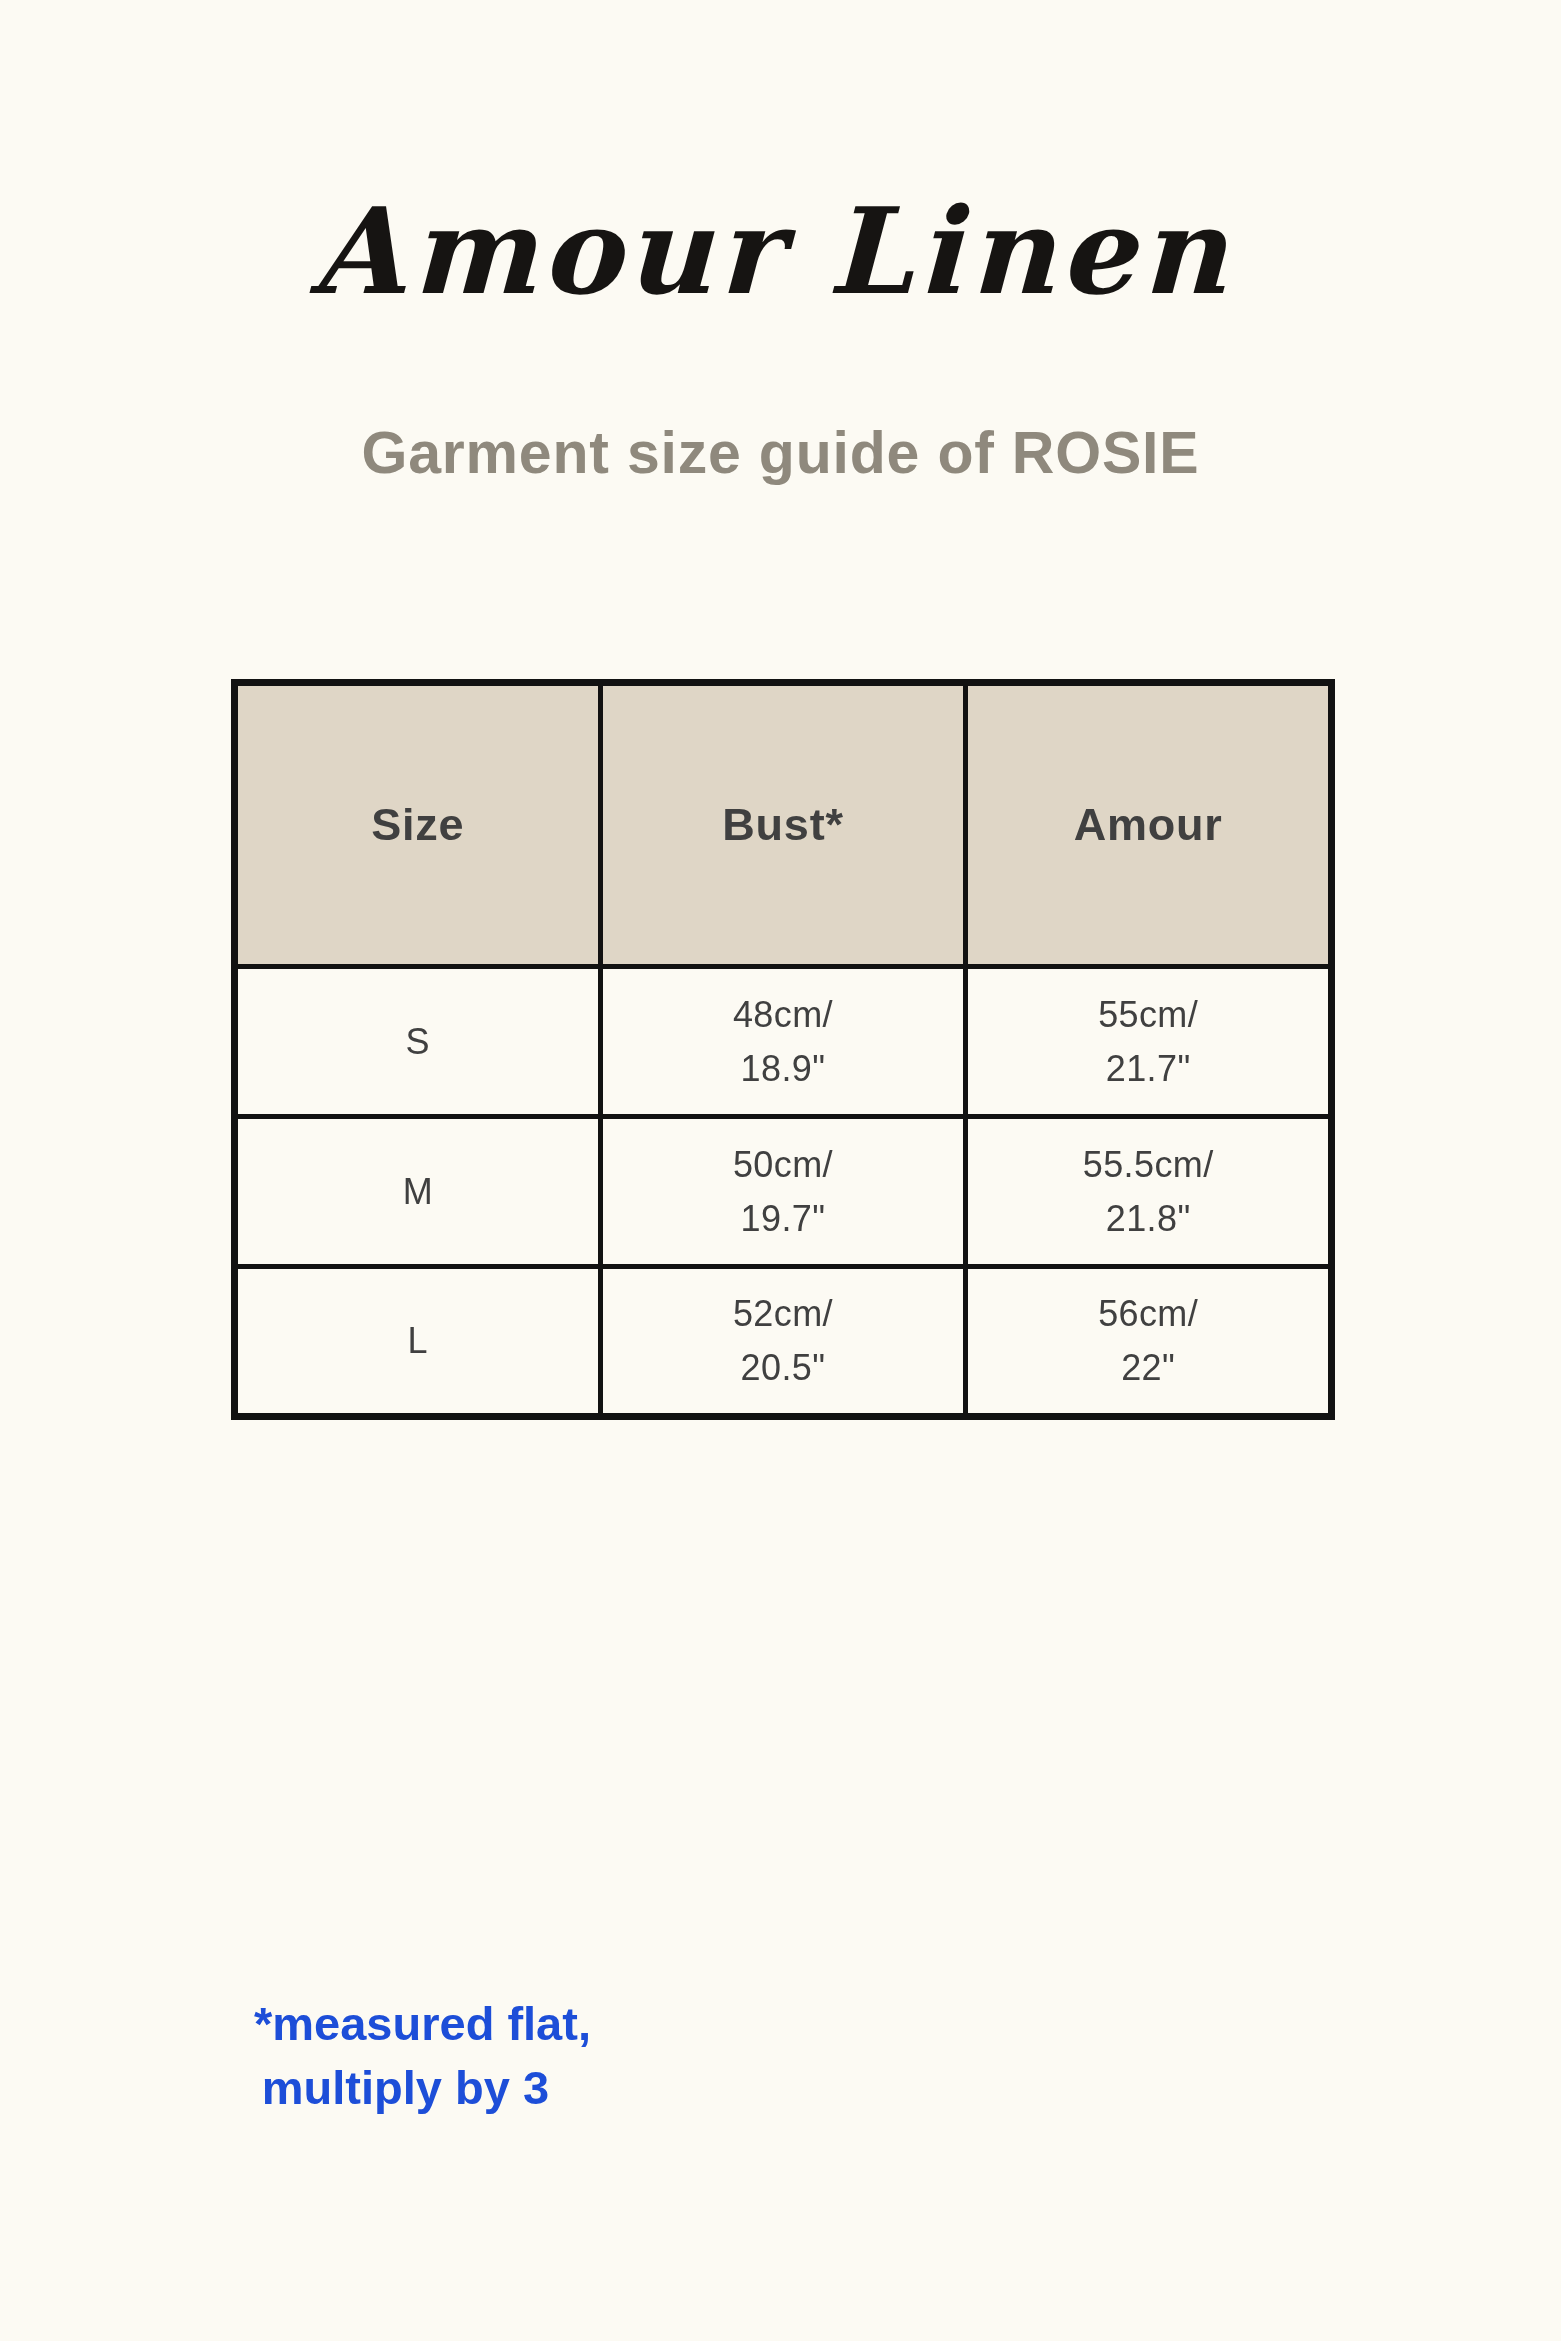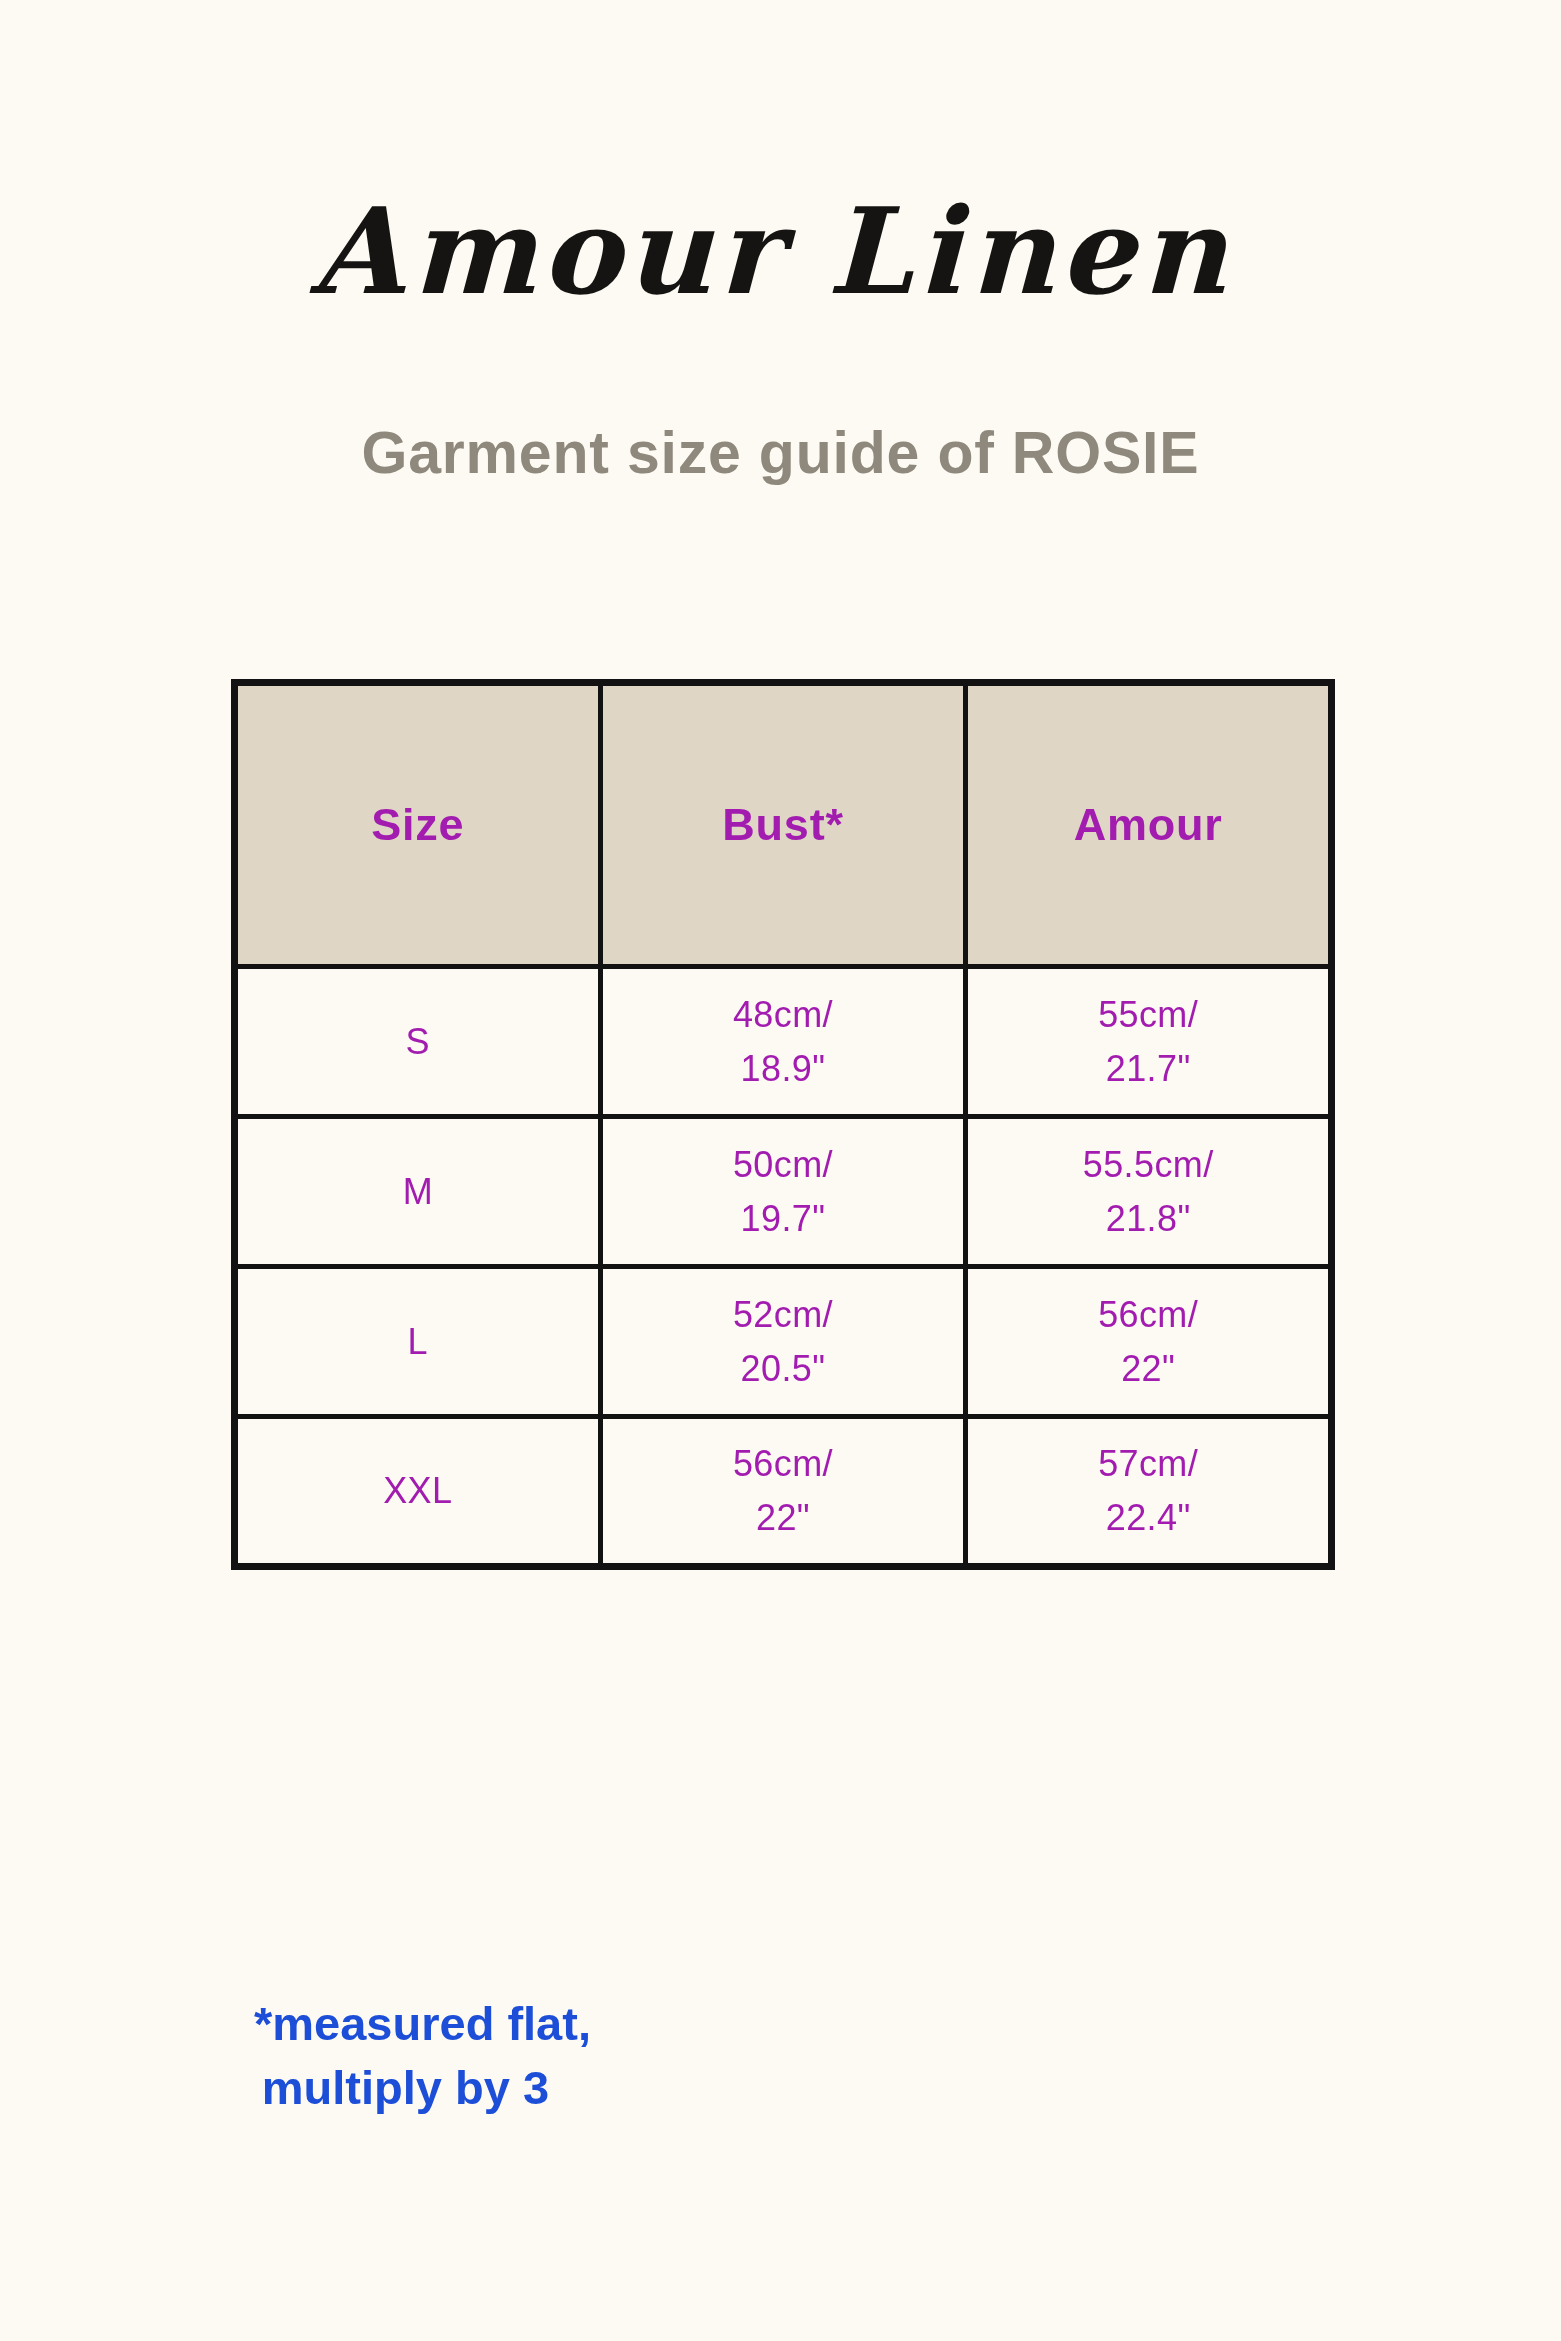--- a/index.html
+++ b/index.html
@@ -39,21 +39,21 @@
     width:1104px;
     border-collapse:collapse;
     table-layout:fixed;
     border:7.8px solid #121212;
   }
   table.size-table th,
   table.size-table td {
     border:5.5px solid #121212;
     text-align:center;
     vertical-align:middle;
-    color:#a21caf;
+    color:#404040;
   }
   table.size-table th {
     height:284px;
     background:#DFD6C6;
     font-size:45px;
     font-weight:700;
     letter-spacing:0.8px;
   }
   table.size-table td {
     height:150px;
@@ -117,31 +117,20 @@
         <td>L</td>
         <td>
           <div>52cm/</div>
           <div>20.5"</div>
         </td>
         <td>
           <div>56cm/</div>
           <div>22"</div>
         </td>
       </tr>
-      <tr>
-        <td>XXL</td>
-        <td>
-          <div>56cm/</div>
-          <div>22"</div>
-        </td>
-        <td>
-          <div>57cm/</div>
-          <div>22.4"</div>
-        </td>
-      </tr>
     </tbody>
   </table>
 
   <div class="note">
     <div class="line1">*measured flat,</div>
     <div class="line2">multiply by 3</div>
   </div>
 
 </div>
 

